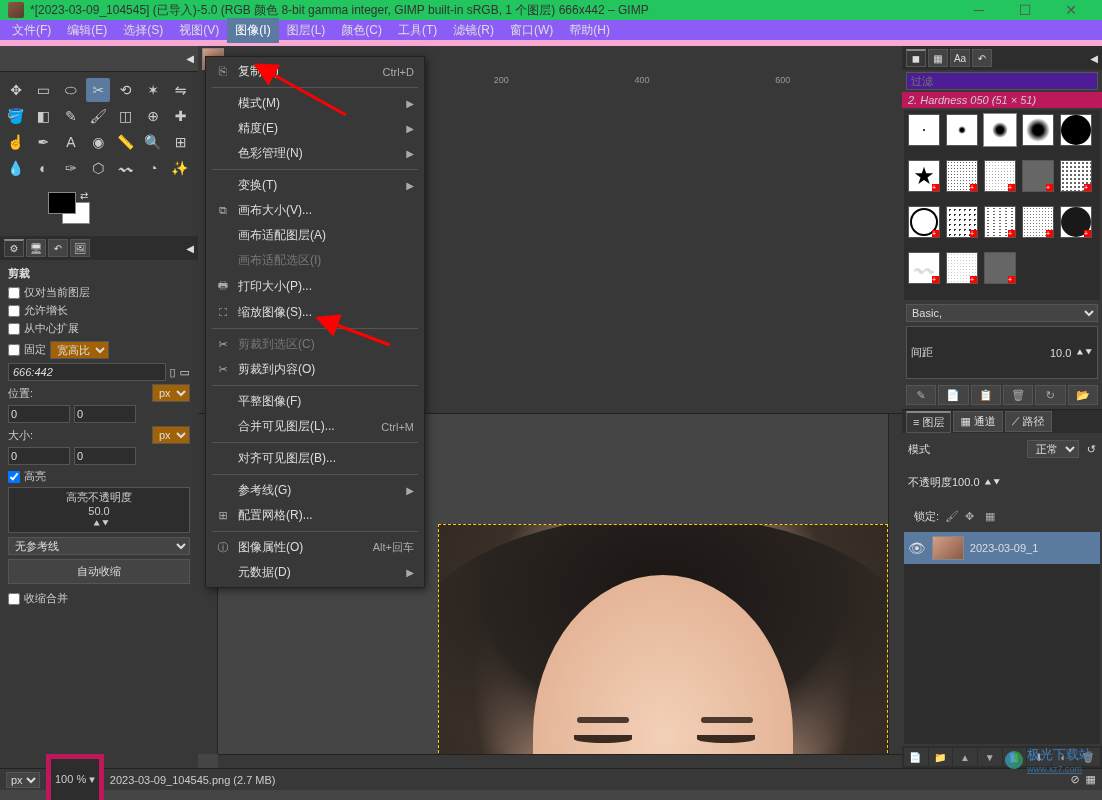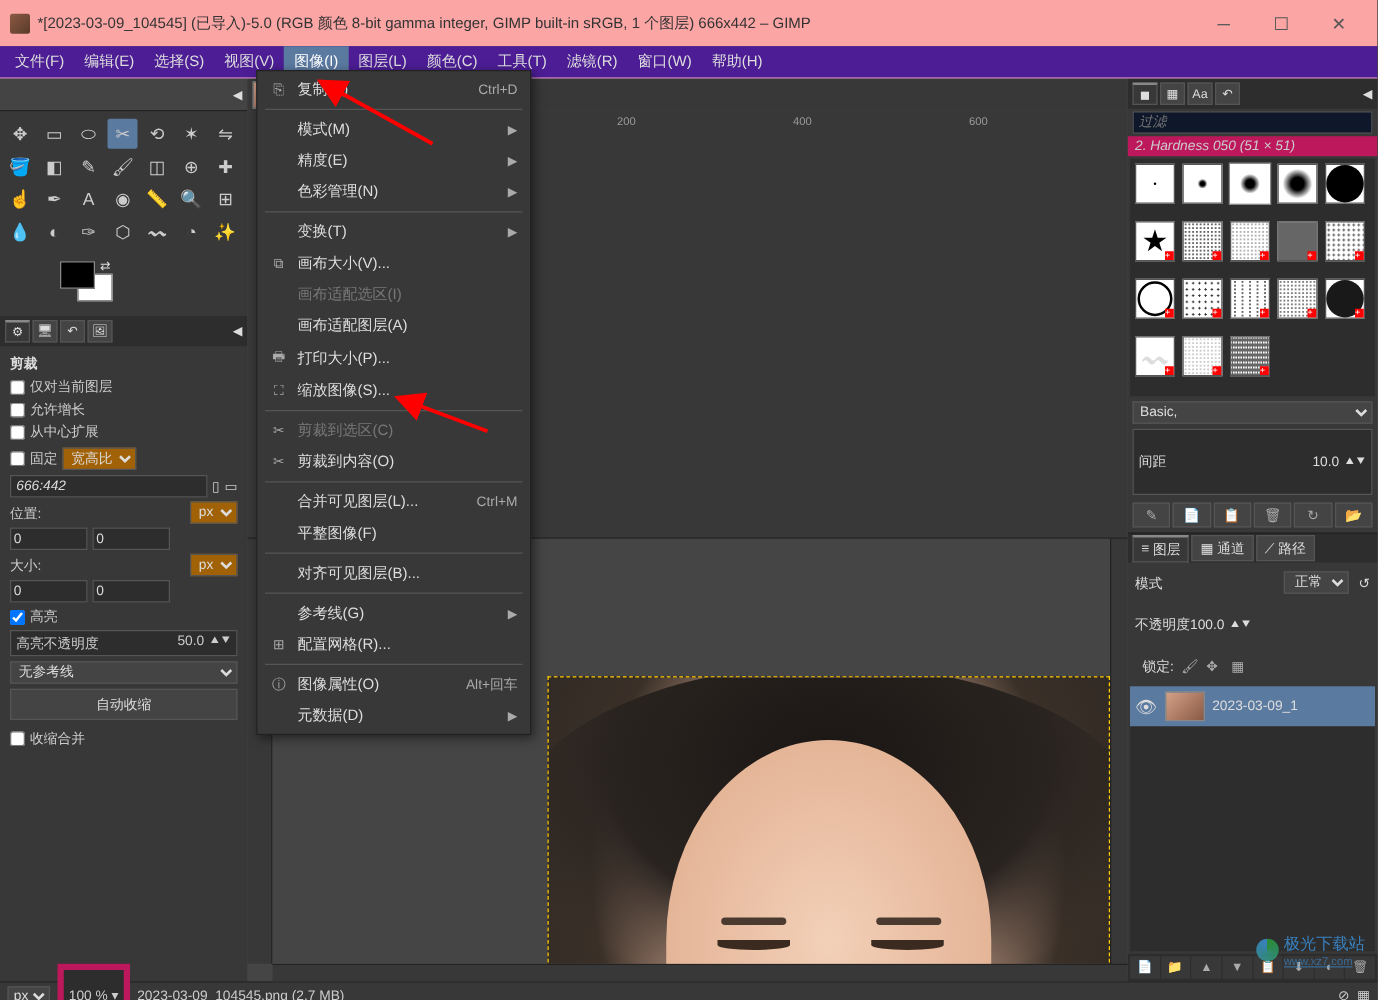--- a/index.html
+++ b/index.html
@@ -1,26 +1,26 @@
 <!DOCTYPE html>
 <html><head>
 <meta charset="utf-8">
 <style>
 * { margin: 0; padding: 0; box-sizing: border-box; font-family: "Microsoft YaHei", Arial, sans-serif; }
 body { background: #454545; color: #ddd; font-size: 12px; width: 1102px; height: 800px; overflow: hidden; position: relative; }
 
 
-.titlebar { height: 37px; background: #fca5a5; color: #000; display: flex; align-items: center; padding: 0 8px; }
+.titlebar { height: 20px; background: #22c55e; color: #000; display: flex; align-items: center; padding: 0 8px; }
 .titlebar .appicon { width: 16px; height: 16px; margin-right: 6px; background: linear-gradient(135deg,#8a5a44,#5a3a2a); border-radius: 2px; }
 .titlebar .title { flex: 1; font-size: 12px; color: #333; }
 .titlebar .winbtns { display: flex; gap: 0; }
 .titlebar .winbtn { width: 46px; height: 30px; display: flex; align-items: center; justify-content: center; font-size: 14px; color: #555; cursor: pointer; }
 
 
-.menubar { height: 26px; background: #4c1d95; display: flex; align-items: center; padding: 0 4px; border-bottom: 1px solid #f9a8d4; }
+.menubar { height: 26px; background: #8b5cf6; display: flex; align-items: center; padding: 0 4px; border-bottom: 6px solid #f9a8d4; }
 .menubar .menuitem { padding: 4px 8px; cursor: pointer; font-size: 12px; color: #ddd; }
 .menubar .menuitem.active { background: #5b7aa0; color: #fff; }
 
 
 .main { display: flex; height: calc(100% - 56px - 22px); }
 
 
 .left { width: 198px; background: #383838; display: flex; flex-direction: column; }
 .toolbox-upper { height: 26px; background: #444; border-bottom: 1px solid #222; display: flex; align-items: center; justify-content: flex-end; padding: 0 4px; }
 .toolbox { padding: 6px 4px; display: grid; grid-template-columns: repeat(7, 1fr); gap: 2px; }
@@ -35,21 +35,21 @@
 .tabs-left .tabicon.act { background: #383838; border-top: 2px solid #888; }
 .tooloptions { padding: 6px 8px; font-size: 11px; color: #ccc; }
 .tooloptions .section-title { font-weight: bold; margin-bottom: 4px; color: #ddd; }
 .tooloptions label { display: flex; align-items: center; gap: 4px; margin: 3px 0; cursor: pointer; }
 .tooloptions input[type=checkbox] { width: 12px; height: 12px; }
 .tooloptions .row { display: flex; align-items: center; gap: 4px; margin: 3px 0; }
 .tooloptions .txtfield { flex: 1; background: #2d2d2d; border: 1px solid #555; color: #ddd; padding: 2px 4px; font-size: 11px; font-style: italic; }
 .tooloptions select { background: #a16207; border: 1px solid #555; color: #ddd; font-size: 11px; padding: 1px 2px; }
 .tooloptions .numpair { display: flex; gap: 4px; }
 .tooloptions .numpair input { width: 62px; background: #2d2d2d; border: 1px solid #555; color: #ddd; padding: 2px; font-size: 11px; }
-.tooloptions .slider-row { display: flex; align-items: flex-start; background: #2d2d2d; border: 1px solid #555; padding: 2px 4px; }
+.tooloptions .slider-row { display: flex; align-items: center; background: #2d2d2d; border: 1px solid #555; padding: 2px 4px; flex-direction: column; }
 .tooloptions .slider-row .lbl { flex: 1; font-size: 11px; }
 .tooloptions .slider-row .val { font-size: 11px; }
 .tooloptions .wide-btn { width: 100%; background: #444; border: 1px solid #555; color: #ddd; padding: 4px; margin: 4px 0; cursor: pointer; font-size: 11px; }
 
 
 .center { flex: 1; background: #454545; display: flex; flex-direction: column; position: relative; }
 .rulerbar-top { height: 26px; background: #383838; display: flex; align-items: center; }
 .tabthumb { width: 22px; height: 22px; margin: 2px 4px; background: linear-gradient(135deg,#d4a088,#8a5a44); border: 1px solid #888; cursor: pointer; }
 .ruler-h { flex: 1; height: 20px; background: #383838; border-bottom: 1px solid #222; position: relative; font-size: 9px; color: #999; overflow: hidden; }
 .ruler-h span { position: absolute; top: 3px; }
@@ -81,21 +81,21 @@
 .arrow1 { left: 246px; top: 60px; }
 .arrow2 { left: 310px; top: 310px; }
 
 
 .right { width: 200px; background: #383838; display: flex; flex-direction: column; }
 .right-tabs { height: 24px; background: #2d2d2d; display: flex; align-items: center; padding: 2px 4px; gap: 2px; }
 .right-tabs .tabicon { width: 20px; height: 18px; background: #444; border: 1px solid #555; cursor: pointer; display:flex;align-items:center;justify-content:center;font-size:10px; }
 .right-tabs .tabicon.act { background: #383838; border-top: 2px solid #888; }
 .right-tabs .flex { flex: 1; }
 .filterbox { padding: 2px 4px; }
-.filterbox input { width: 100%; background: #0f172a; border: 1px solid #555; color: #888; font-style: italic; padding: 2px 4px; font-size: 11px; }
+.filterbox input { width: 100%; background: #4c1d95; border: 1px solid #555; color: #888; padding: 2px 4px; font-size: 11px; }
 .brush-label { padding: 2px 6px; font-size: 11px; font-style: italic; color: #ccc; background: #be185d; }
 .brush-grid { height: 190px; background: #2d2d2d; margin: 2px; overflow-y: auto; display: grid; grid-template-columns: repeat(5, 1fr); gap: 2px; padding: 4px; }
 .brush-item { width: 32px; height: 32px; background: #fff; border: 1px solid #555; display: flex; align-items: center; justify-content: center; cursor: pointer; position: relative; }
 .brush-item.sel { border: 1px solid #fff; outline: 1px solid #888; }
 .brush-dot { border-radius: 50%; background: radial-gradient(circle,#000 30%, transparent 70%); }
 .brush-star { font-size: 24px; color: #000; }
 .brush-tex { background-image: radial-gradient(#000 1px, transparent 1px); background-size: 3px 3px; width: 100%; height: 100%; opacity: 0.6; }
 .brush-plus { position: absolute; bottom: 0; right: 0; width: 7px; height: 7px; background: #f00; font-size: 7px; color: #fff; line-height: 7px; }
 .brush-footer { padding: 2px 4px; }
 .brush-footer select { width: 100%; background: #444; border: 1px solid #555; color: #ddd; font-size: 11px; padding: 1px; }
@@ -188,27 +188,27 @@
   <div class="dsep"></div>
   <div class="ditem">
       <span class="dicon"></span>
       <span class="dlabel">变换(T)</span>
       <span class="dsub">▶</span>
     </div>
   <div class="ditem">
       <span class="dicon">⧉</span>
       <span class="dlabel">画布大小(V)...</span>
     </div>
+  <div class="ditem">
+      <span class="dicon"></span>
+      <span class="dlabel">画布适配图层(A)</span>
+    </div>
   <div class="ditem disabled">
       <span class="dicon"></span>
       <span class="dlabel">画布适配选区(I)</span>
-    </div>
-  <div class="ditem">
-      <span class="dicon"></span>
-      <span class="dlabel">画布适配图层(A)</span>
     </div>
   <div class="ditem">
       <span class="dicon">🖶</span>
       <span class="dlabel">打印大小(P)...</span>
     </div>
   <div class="ditem">
       <span class="dicon">⛶</span>
       <span class="dlabel">缩放图像(S)...</span>
     </div>
   <div class="dsep"></div>
@@ -216,26 +216,26 @@
       <span class="dicon">✂</span>
       <span class="dlabel">剪裁到选区(C)</span>
     </div>
   <div class="ditem">
       <span class="dicon">✂</span>
       <span class="dlabel">剪裁到内容(O)</span>
     </div>
   <div class="dsep"></div>
   <div class="ditem">
       <span class="dicon"></span>
+      <span class="dlabel">平整图像(F)</span>
+    </div>
+  <div class="ditem">
+      <span class="dicon"></span>
       <span class="dlabel">合并可见图层(L)...</span>
       <span class="dshort">Ctrl+M</span>
-    </div>
-  <div class="ditem">
-      <span class="dicon"></span>
-      <span class="dlabel">平整图像(F)</span>
     </div>
   <div class="dsep"></div>
   <div class="ditem">
       <span class="dicon"></span>
       <span class="dlabel">对齐可见图层(B)...</span>
     </div>
   <div class="dsep"></div>
   <div class="ditem">
       <span class="dicon"></span>
       <span class="dlabel">参考线(G)</span>

